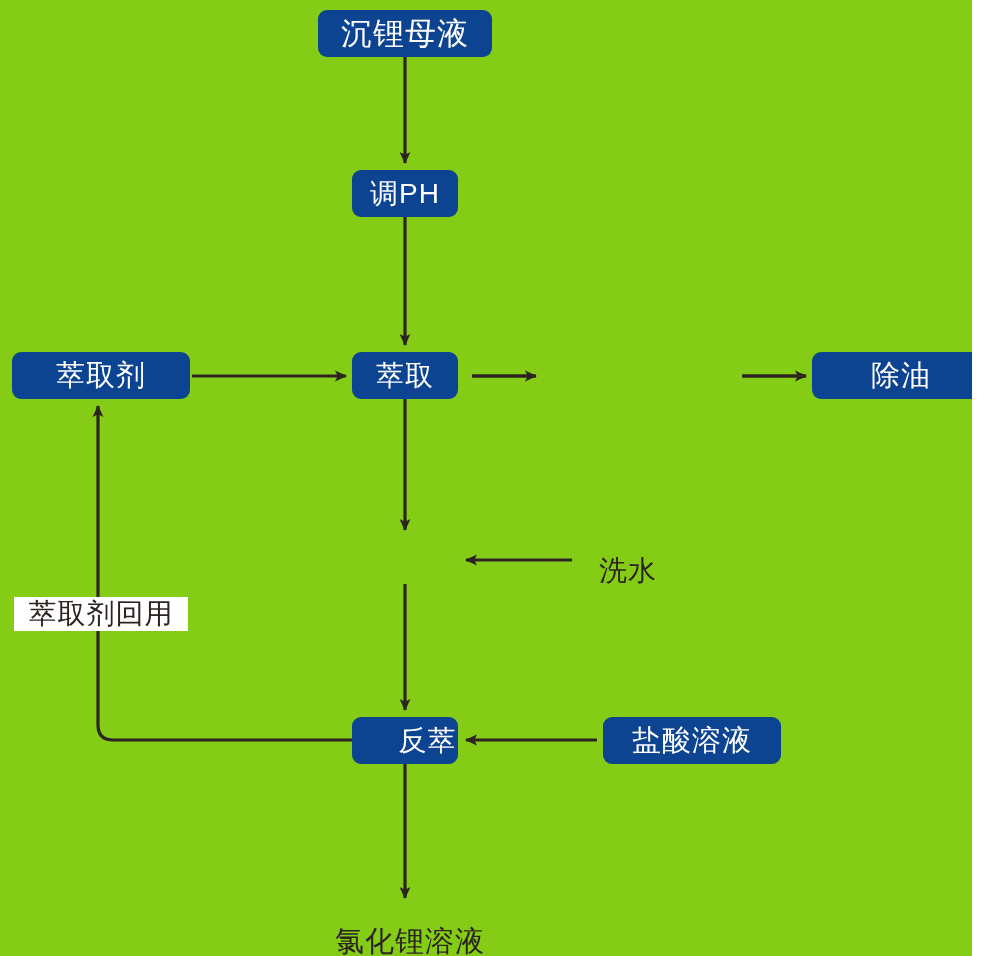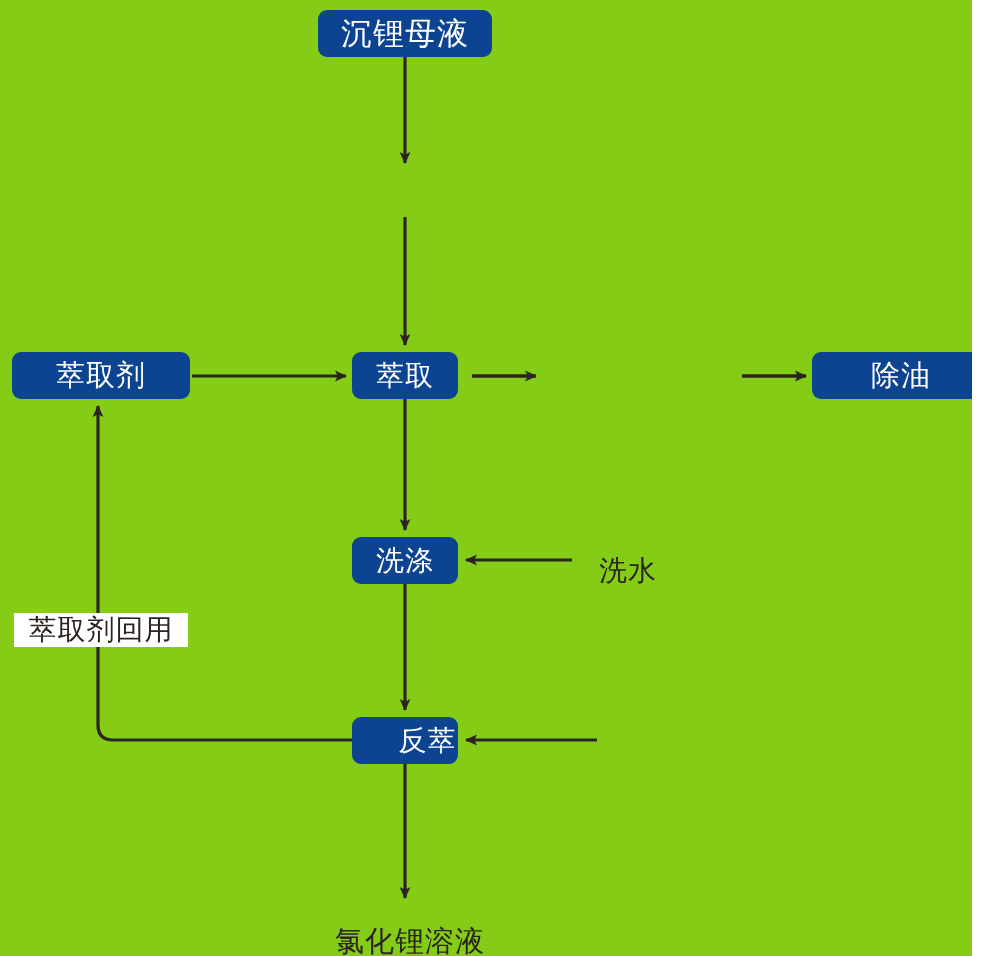--- a/index.html
+++ b/index.html
@@ -63,21 +63,21 @@
   #node-ph         { left: 352px; top: 170px; width: 106px; height: 47px; font-size: 28px; }
   #node-extractant { left: 12px;  top: 352px; width: 178px; height: 47px; font-size: 29px; }
   #node-extract    { left: 352px; top: 352px; width: 106px; height: 47px; font-size: 28px; }
   #node-raffinate  { left: 542px; top: 352px; width: 178px; height: 47px; font-size: 29px; }
   #node-deoil      { left: 812px; top: 352px; width: 178px; height: 47px; font-size: 29px; }
   #node-wash       { left: 352px; top: 537px; width: 106px; height: 47px; font-size: 28px; }
   #node-strip      { left: 352px; top: 717px; width: 106px; height: 47px; font-size: 28px; padding-left: 45px; }
   #node-hcl        { left: 603px; top: 717px; width: 178px; height: 47px; font-size: 29px; }
 
   
-  #label-recycle   { left: 14px;  top: 602px; width: 174px; height: 34px; font-size: 28px; }
+  #label-recycle   { left: 14px;  top: 586px; width: 174px; height: 34px; font-size: 28px; }
   #label-washwater { left: 580px; top: 543px; width: 96px;  height: 34px; font-size: 28px; }
   #label-product   { left: 320px; top: 912px; width: 180px; height: 36px; font-size: 29px; }
 </style>
 </head>
 <body>
 
 <div id="flow-root">
 
   <svg id="flow-svg" viewBox="0 0 1000 956" xmlns="http://www.w3.org/2000/svg">
     <defs>
@@ -106,23 +106,24 @@
     <line x1="405" y1="584" x2="405" y2="710" stroke="#2b2420" stroke-width="3.2" marker-end="url(#arrowBigV)"></line>
 
     <line x1="597" y1="740" x2="466" y2="740" stroke="#2b2420" stroke-width="3.2" marker-end="url(#arrowBigV)"></line>
 
     <line x1="405" y1="764" x2="405" y2="898" stroke="#2b2420" stroke-width="3.2" marker-end="url(#arrowBigV)"></line>
 
     <path d="M352,740 L113,740 Q98,740 98,725 L98,406" fill="none" stroke="#2b2420" stroke-width="3.2" marker-end="url(#arrowBigV)"></path>
   </svg>
 
   <div class="node" id="node-feed">沉锂母液</div>
+  <div class="node" id="node-ph">调PH</div>
   <div class="node" id="node-extractant">萃取剂</div>
   <div class="node" id="node-extract">萃取</div>
   <div class="node" id="node-deoil">除油</div>
-  <div class="node" id="node-wash">洗涤</div>
   <div class="node" id="node-strip">反萃</div>
+  <div class="node" id="node-hcl">盐酸溶液</div>
 
   <div class="plain-label edge-label" id="label-recycle">萃取剂回用</div>
   <div class="plain-label" id="label-washwater">洗水</div>
   <div class="plain-label" id="label-product">氯化锂溶液</div>
 
 </div>
 
 </body></html>

